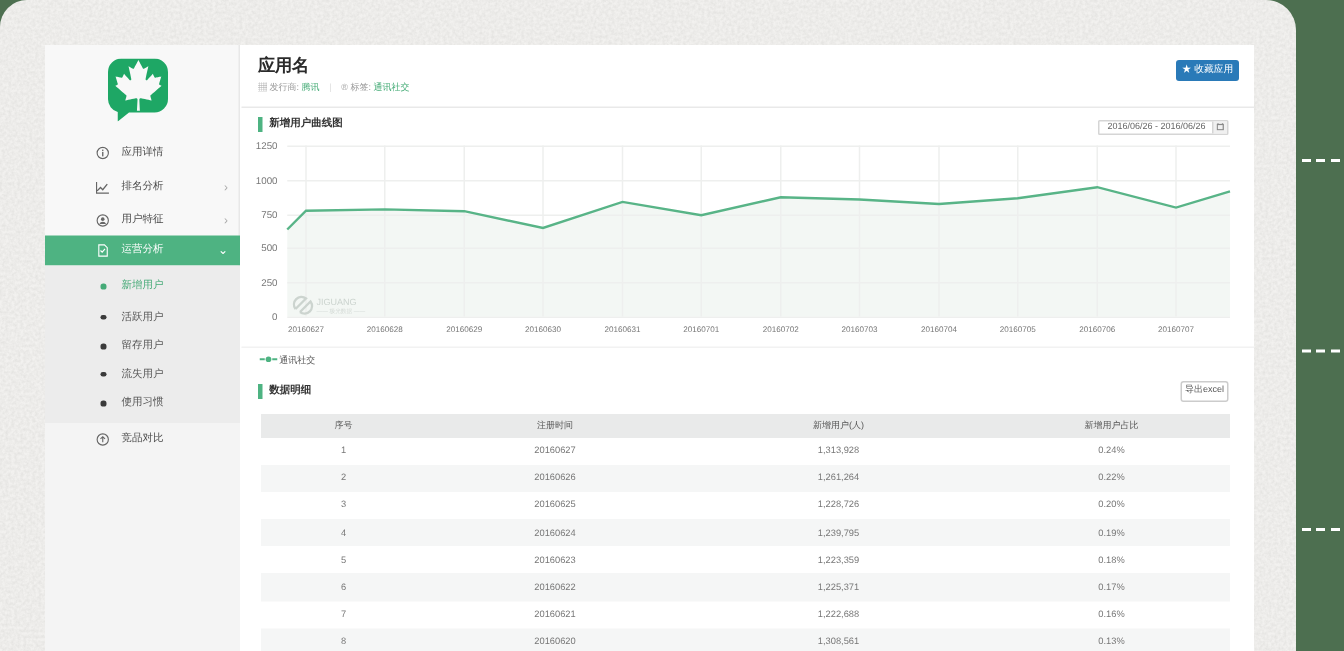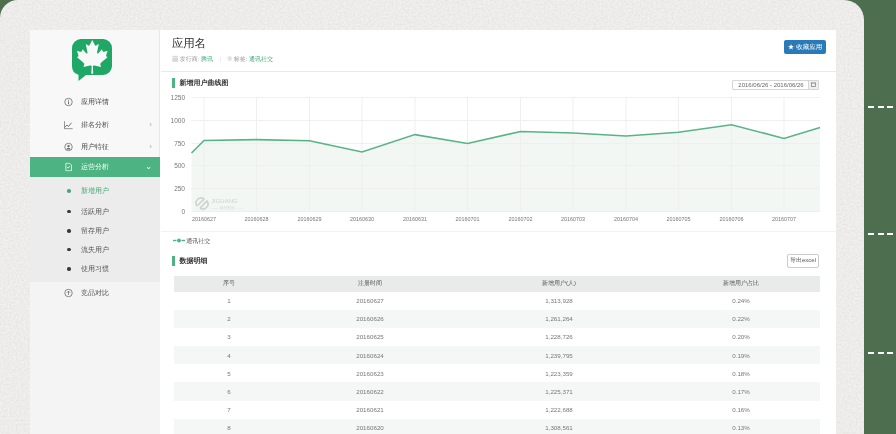--- a/index.html
+++ b/index.html
@@ -17,21 +17,21 @@
 .mi.sel{background:#4eb382;color:#fff;}
 .sub{position:absolute;left:0;top:146.5px;width:130px;height:105px;background:#ececec;}
 .si{position:absolute;left:0;width:130px;height:20px;line-height:20px;font-size:7px;color:#555;}
 .si .b{position:absolute;left:37px;top:50%;margin-top:-1.75px;width:3.5px;height:3.5px;border-radius:50%;background:#3a3a3a;}
 .si .tx{position:absolute;left:51px;}
 .si.on{color:#45aa77;}
 .si.on .b{background:#45aa77;}
 .bot{position:absolute;left:0;top:251.5px;width:130px;height:153px;background:#f4f4f4;}
 
 .content{position:absolute;left:131px;top:0;width:675px;height:404px;background:#fff;}
-.h1{position:absolute;left:11px;top:6px;font-size:11.5px;color:#2b2b2b;font-weight:normal;letter-spacing:-0.2px;}
+.h1{position:absolute;left:11px;top:6px;font-size:11.5px;color:#2b2b2b;font-weight:bold;letter-spacing:-0.2px;}
 .meta{position:absolute;left:11px;top:24.5px;font-size:6px;color:#999;height:8px;line-height:8px;}
 .meta .g{color:#3fa972;}
 .meta .sep{color:#ddd;margin:0 6.5px;}
 .hr{position:absolute;left:0;top:41px;width:675px;border-top:1px solid #e9e9e9;}
 .sect{position:absolute;left:11px;font-size:7px;font-weight:bold;color:#333;border-left:3px solid #4eb382;padding-left:4.5px;line-height:10px;height:10px;}
 .btn-blue{position:absolute;left:623px;top:10px;width:42px;height:14px;background:#2a7ab8;border-radius:2px;color:#fff;font-size:6.5px;line-height:14px;text-align:center;white-space:nowrap;}
 .picker{position:absolute;left:571px;top:49.5px;width:87px;height:10px;border:1px solid #d5d5d5;border-radius:1px;background:#fff;font-size:6px;color:#666;box-sizing:border-box;}
 .picker .t{position:absolute;left:0;top:0;width:76px;text-align:center;line-height:8.5px;white-space:nowrap;}
 .picker .cal{position:absolute;right:0;top:0;width:9px;height:8px;background:#f0f0f0;border-left:1px solid #d5d5d5;}
 .legend{position:absolute;left:11.5px;top:205.5px;font-size:6px;color:#555;height:10px;line-height:10px;}

